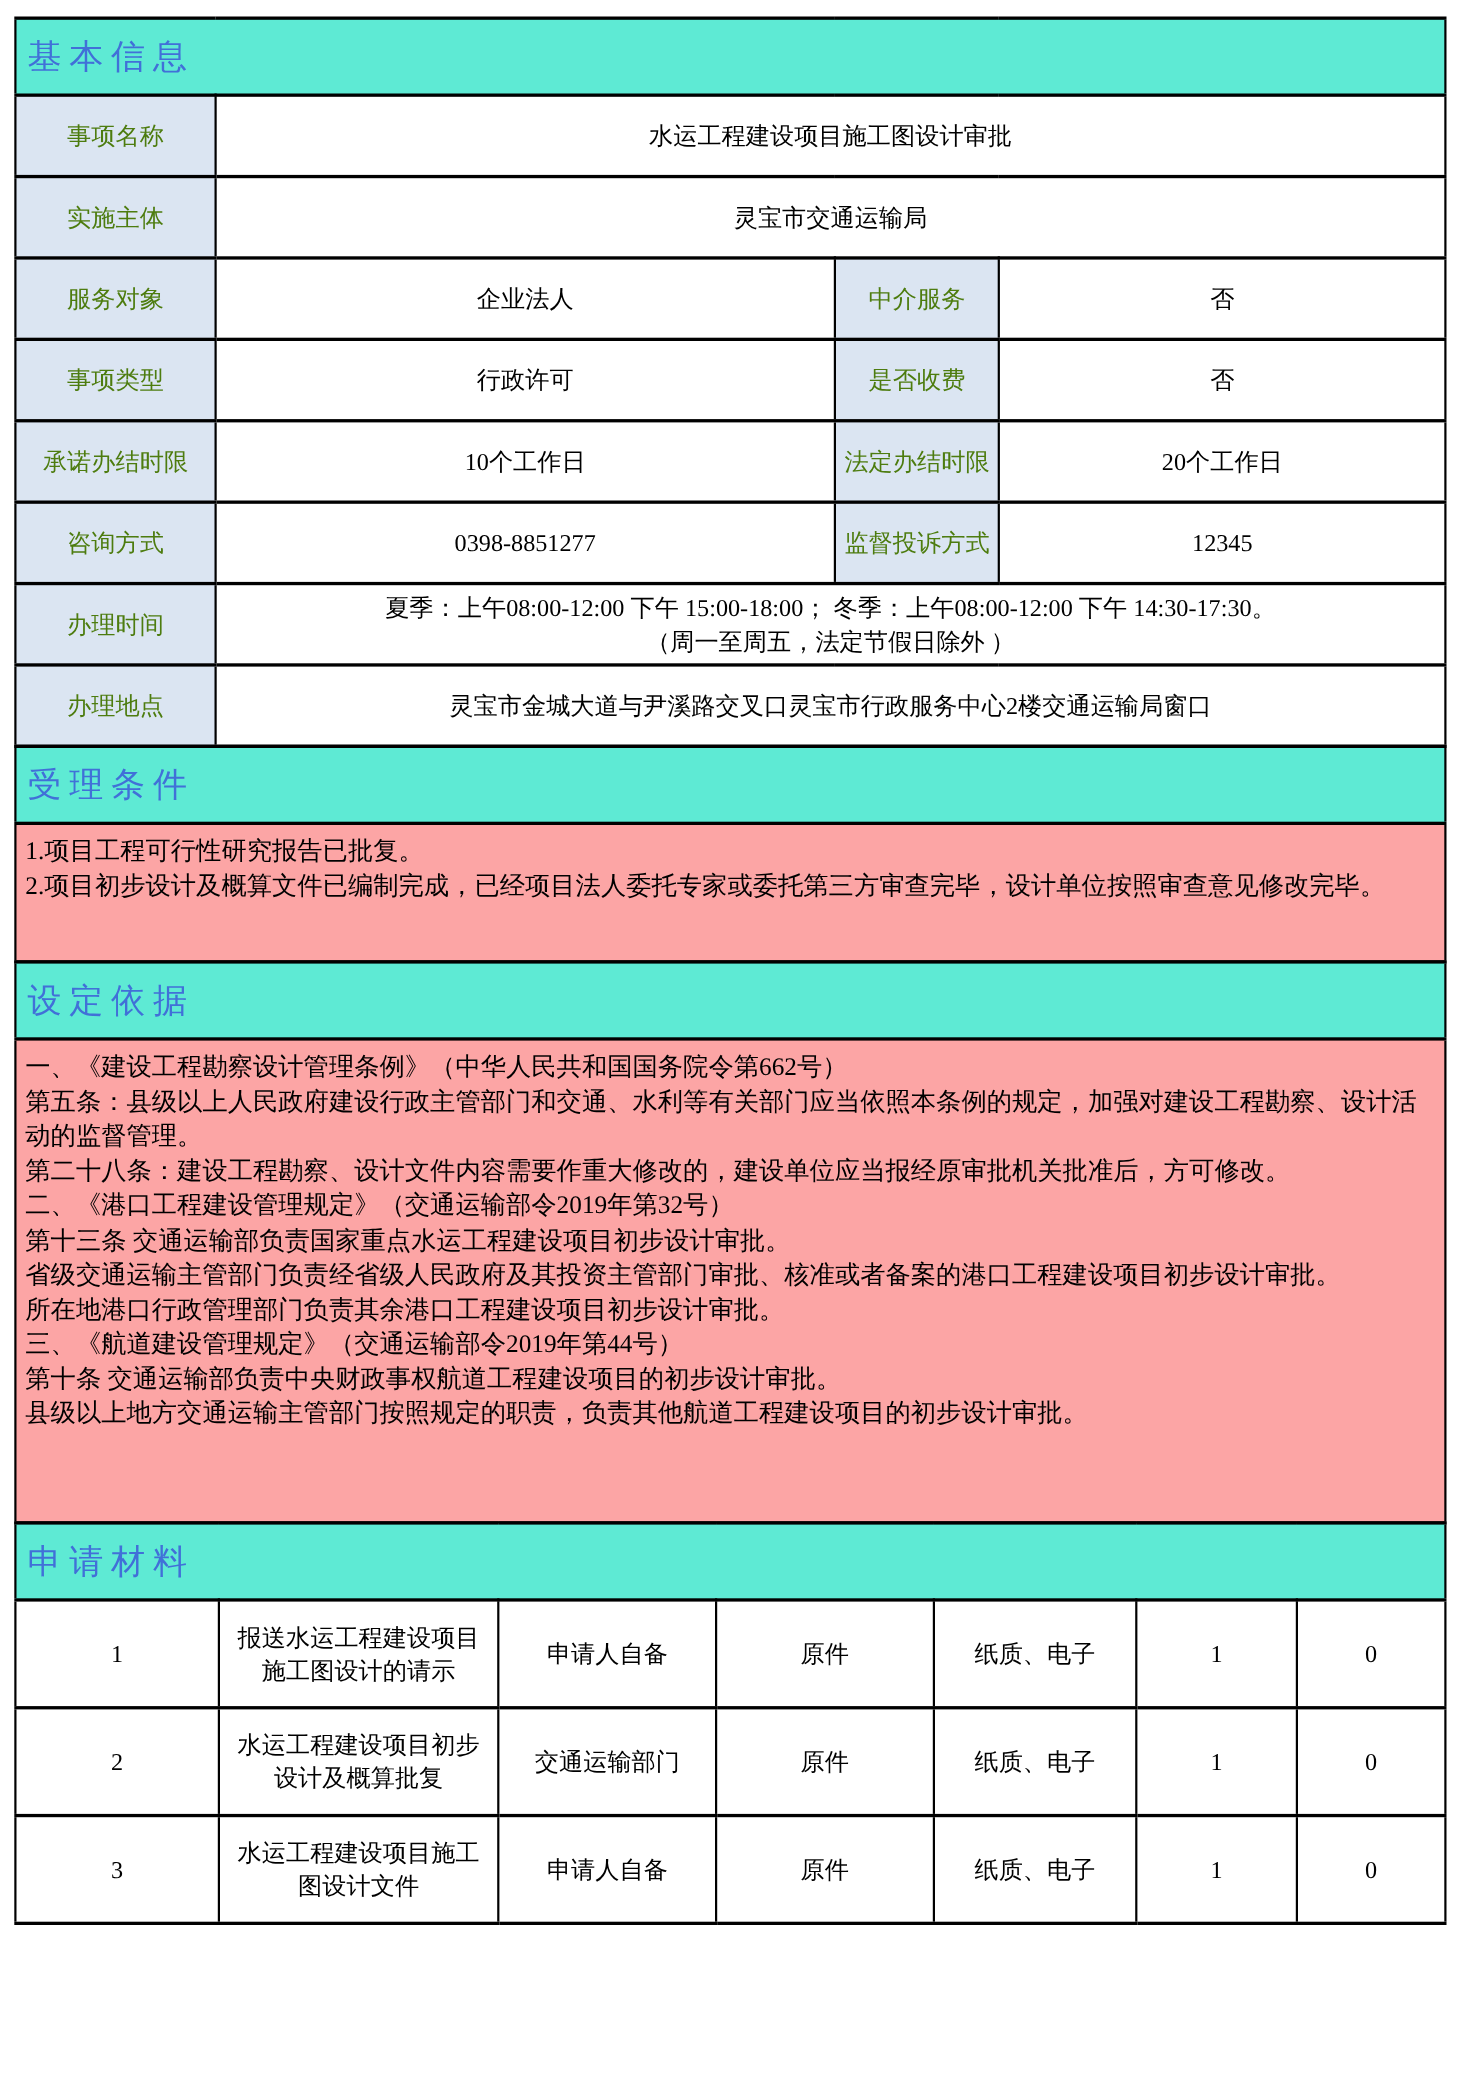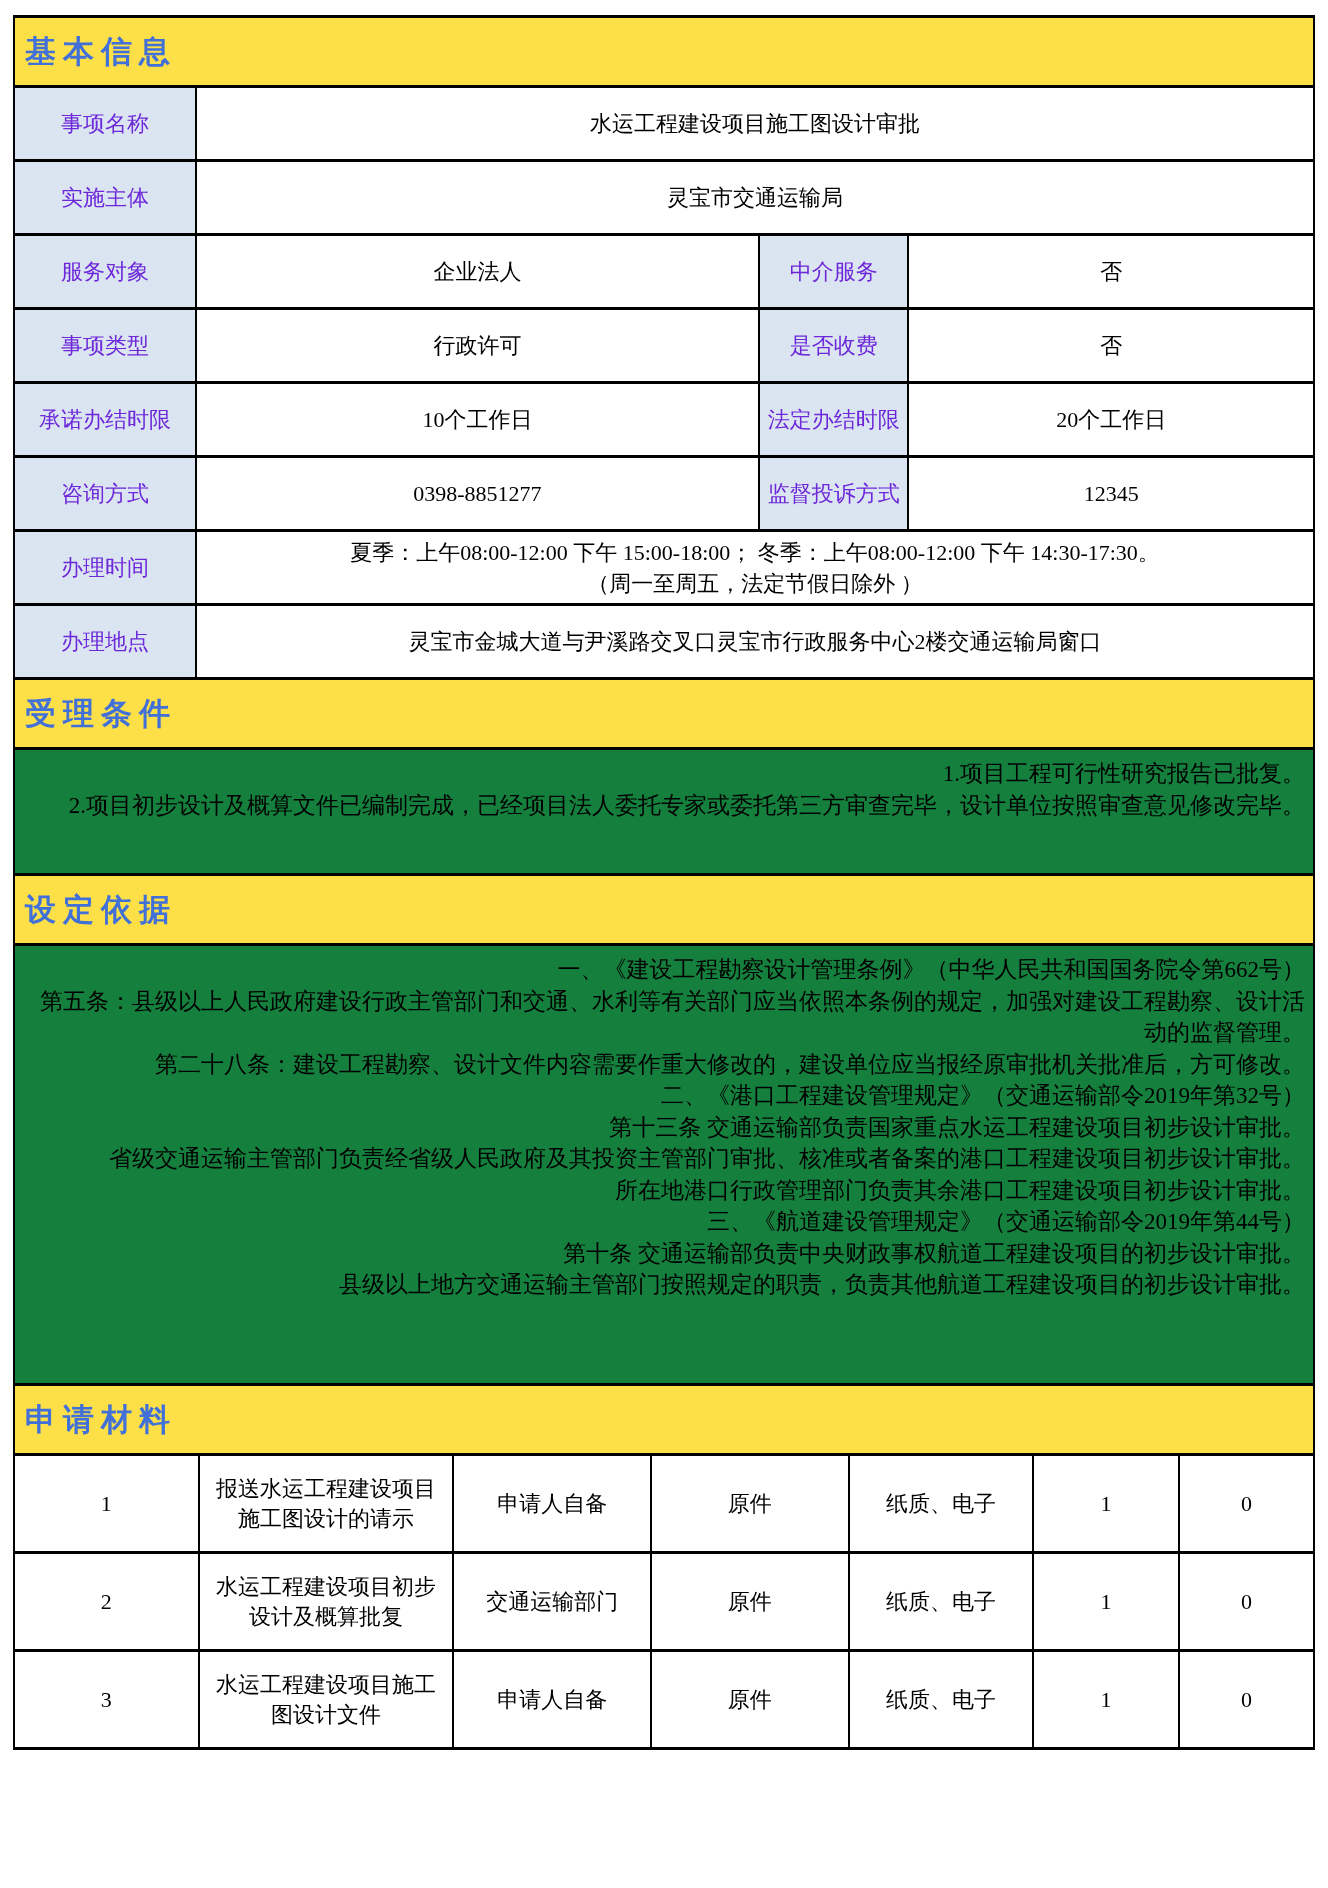--- a/index.html
+++ b/index.html
@@ -8,38 +8,38 @@
     padding:15px 13px 0 13px;background:#ffffff;
     font-family:"Liberation Serif","DejaVu Serif",serif;
     color:#000;
   }
   table{border-collapse:collapse;width:100%;table-layout:fixed;}
   table + table{margin-top:-3px;}
   td,th{border:2px solid #000;border-top-width:3px;border-bottom-width:3px;
         padding:2px 6px;box-sizing:border-box;}
   
   td.sec-title{
-    height:70px;background:#fde047;text-align:left;vertical-align:middle;
+    height:70px;background:#5eead4;text-align:left;vertical-align:middle;
     font-family:"Liberation Sans","DejaVu Sans",sans-serif;
-    font-weight:700;font-size:31px;letter-spacing:7px;color:#4170d8;
+    font-weight:400;font-size:31px;letter-spacing:7px;color:#4170d8;
     padding-left:10px;
   }
   
   td.lbl{
-    background:#dbe5f2;color:#6d28d9;text-align:center;vertical-align:middle;
+    background:#dbe5f2;color:#4d7c0f;text-align:center;vertical-align:middle;
     font-size:22px;
   }
   
   td.val{
     background:#fff;text-align:center;vertical-align:middle;
     font-size:22px;white-space:pre-line;line-height:31px;margin-top:14px;
   }
   tr.info-row td{height:74px;}
   td.block{
-    background:#15803d;text-align:right;vertical-align:top;
+    background:#fca5a5;text-align:left;vertical-align:top;
     font-size:23px;line-height:31.5px;padding:8px 8px 8px 8px;
     white-space:pre-line;
     margin-left:36px;
   }
   td.block.cond{height:126px;}
   td.block.basis{height:440px;}
   
   tr.mat-head th{
     height:94px;background:#dbe5f2;color:#2f62c4;font-weight:400;
     font-size:22px;text-align:center;vertical-align:middle;line-height:30px;

